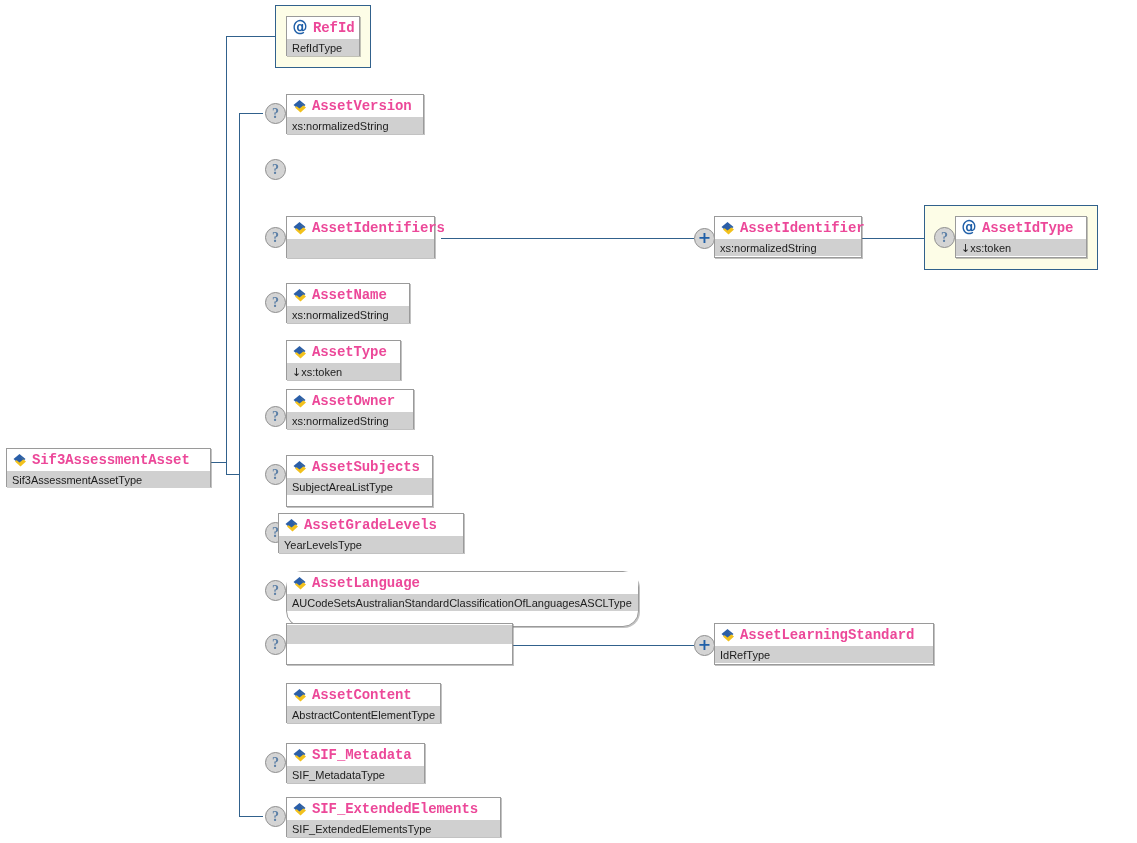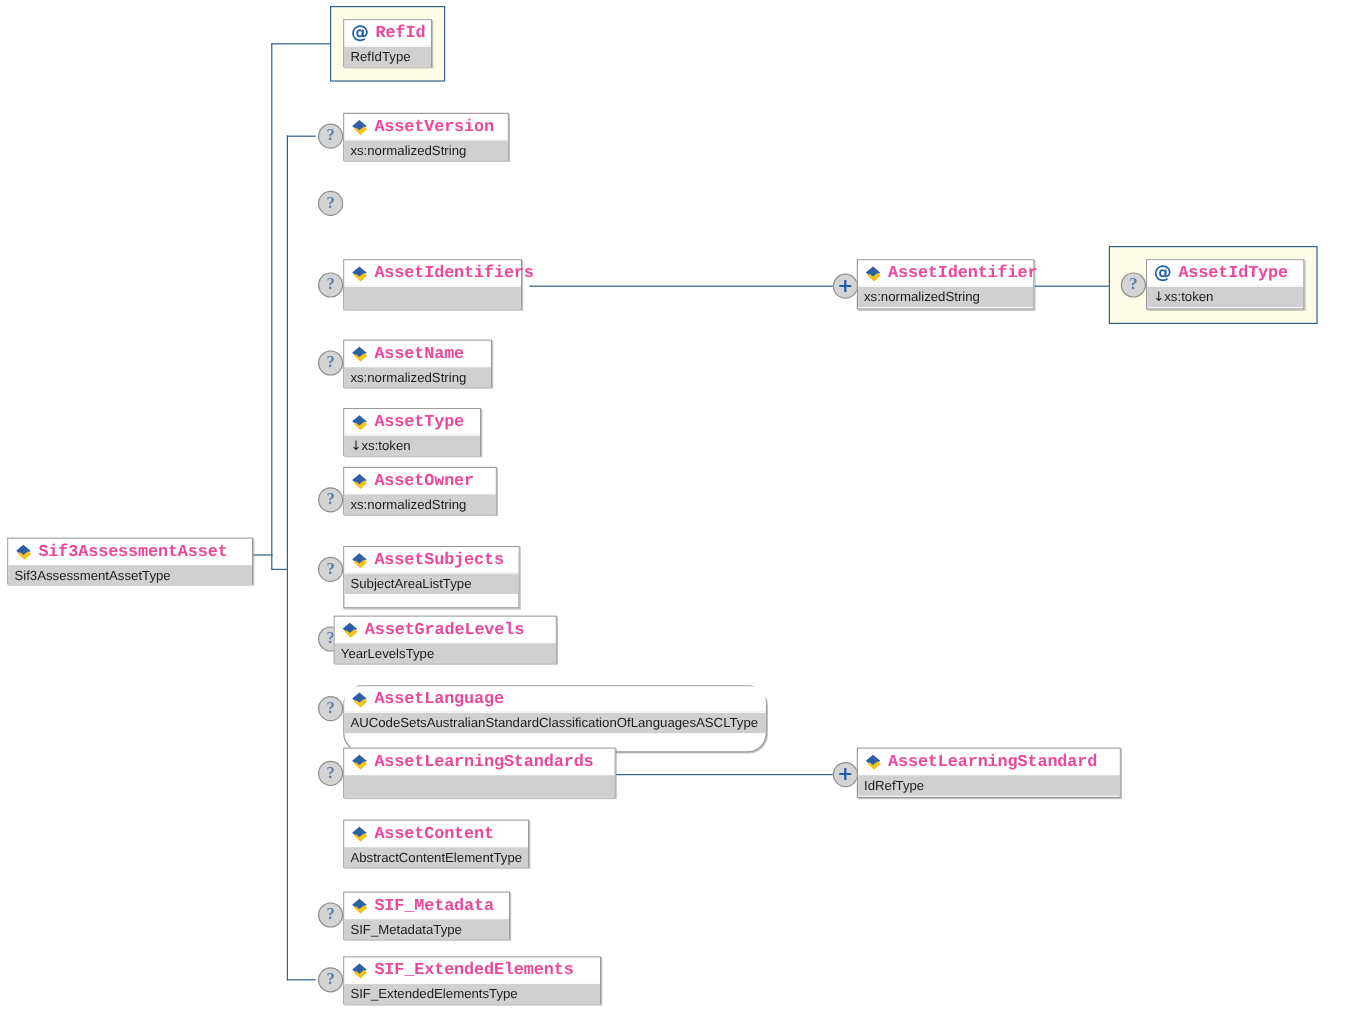--- a/index.html
+++ b/index.html
@@ -327,30 +327,20 @@
           <polygon points="7.5,3 11.5,6.2 7.5,9.5 3.5,6.2" fill="#2b5fa8"></polygon>
         </svg>
       </span>
       <span class="name-text">AssetLanguage</span>
     </div>
     <div class="type-row">AUCodeSetsAustralianStandardClassificationOfLanguagesASCLType</div>
   </div>
 
   <div class="opt-marker" style="left:265px; top:634px;">?</div>
   <div class="node tall" style="left:286px; top:623px; width:227px; height:42px;">
-    <div class="name-row">
-      <span class="ico ico-element">
-        <svg width="15" height="15" viewBox="0 0 15 15">
-          <polygon points="7.5,1 13.5,6 7.5,11 1.5,6" fill="#2b5fa8"></polygon>
-          <polygon points="8.5,4 14,8.5 8.5,13.5 3,8.5" fill="#f2c11c"></polygon>
-          <polygon points="7.5,3 11.5,6.2 7.5,9.5 3.5,6.2" fill="#2b5fa8"></polygon>
-        </svg>
-      </span>
-      <span class="name-text">AssetLearningStandards</span>
-    </div>
     <div class="type-row"></div>
   </div>
 
   <div class="plus-marker" style="left:694px; top:635px;">+</div>
   <div class="node" style="left:286px; top:683px; width:155px; height:40px;">
     <div class="name-row">
       <span class="ico ico-element">
         <svg width="15" height="15" viewBox="0 0 15 15">
           <polygon points="7.5,1 13.5,6 7.5,11 1.5,6" fill="#2b5fa8"></polygon>
           <polygon points="8.5,4 14,8.5 8.5,13.5 3,8.5" fill="#f2c11c"></polygon>

